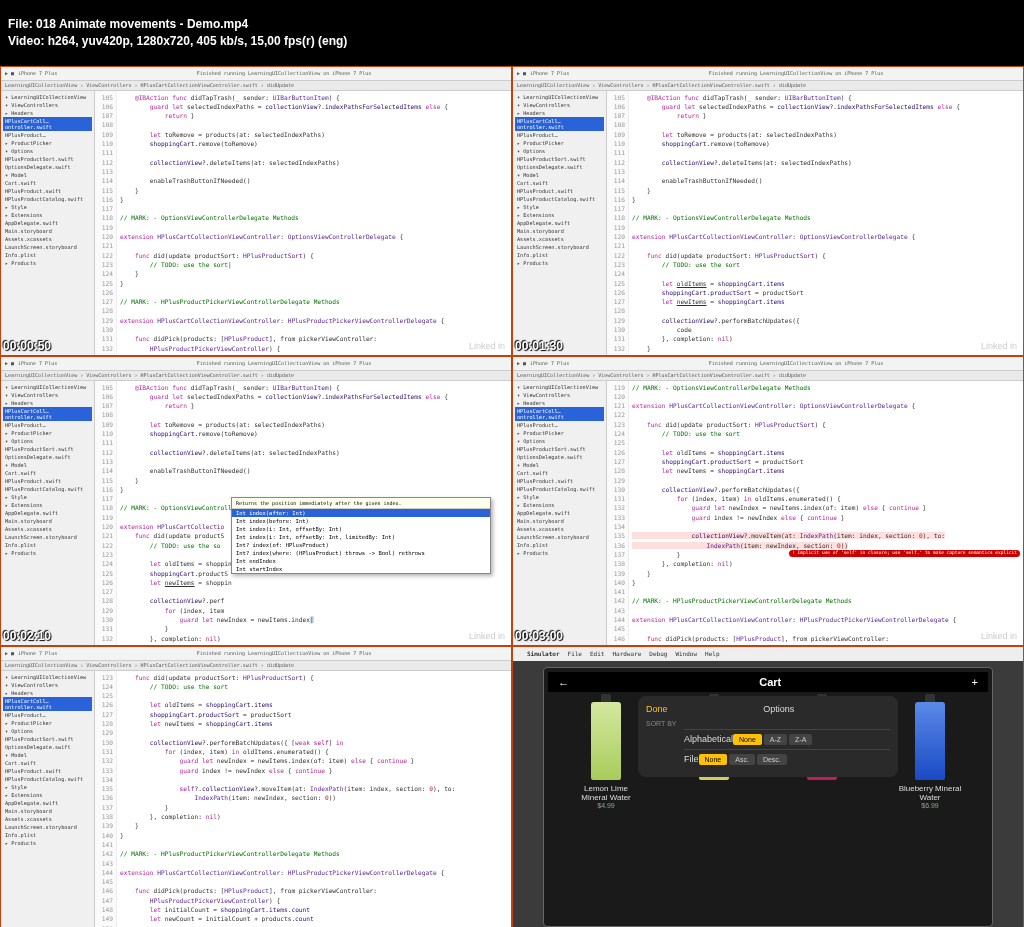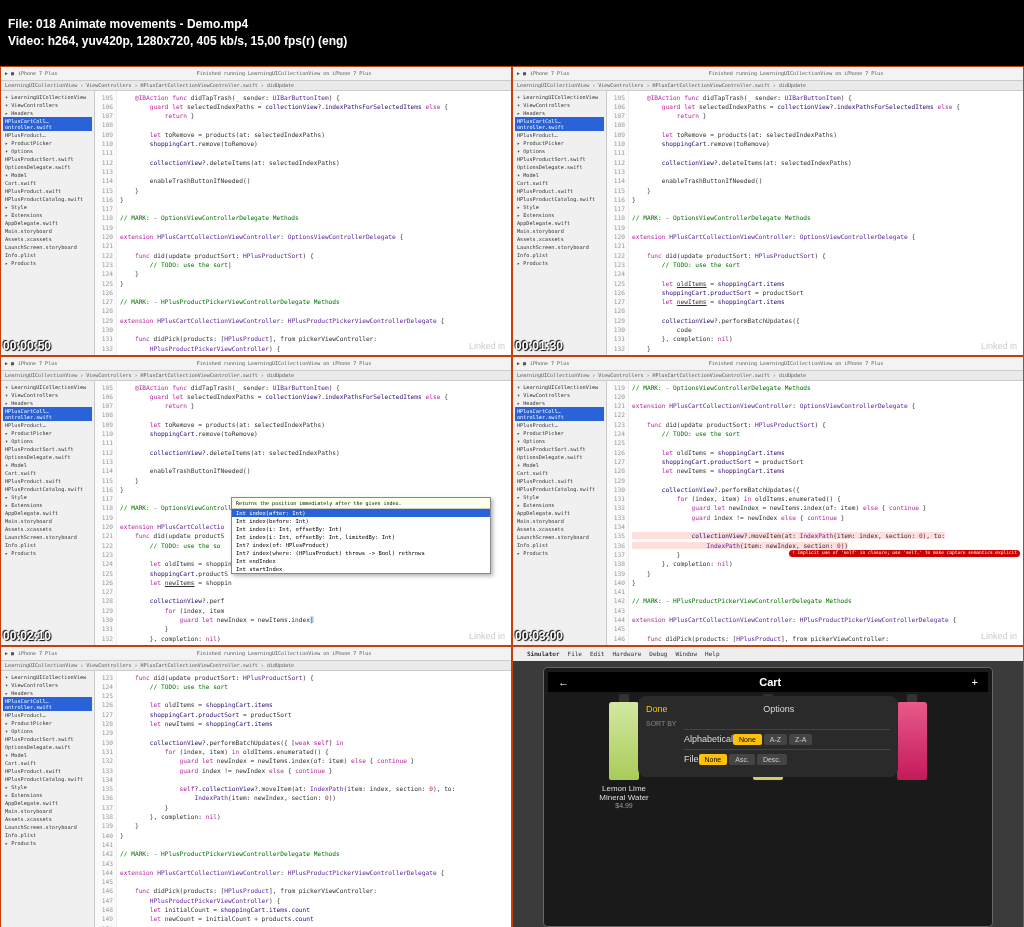--- a/index.html
+++ b/index.html
@@ -577,20 +577,25 @@
               <div class="bottle lime"></div>
               <div>Lemon Lime Mineral Water</div>
               <div class="price">$4.99</div>
             </div>
           <div class="prod">
               <div class="bottle cit"></div>
             </div>
           <div class="prod">
               <div class="bottle ras"></div>
             </div>
+          <div class="prod">
+              <div class="bottle blu"></div>
+              <div>Blueberry Mineral Water</div>
+              <div class="price">$6.99</div>
+            </div>
           <div class="sheet">
             <div class="hdr">
               <span class="done">Done</span>
               <span class="opt">Options</span>
               <span></span>
             </div>
             <div class="lbl">SORT BY</div>
             <div class="row">
               <span>Alphabetical</span>
               <div class="seg">

